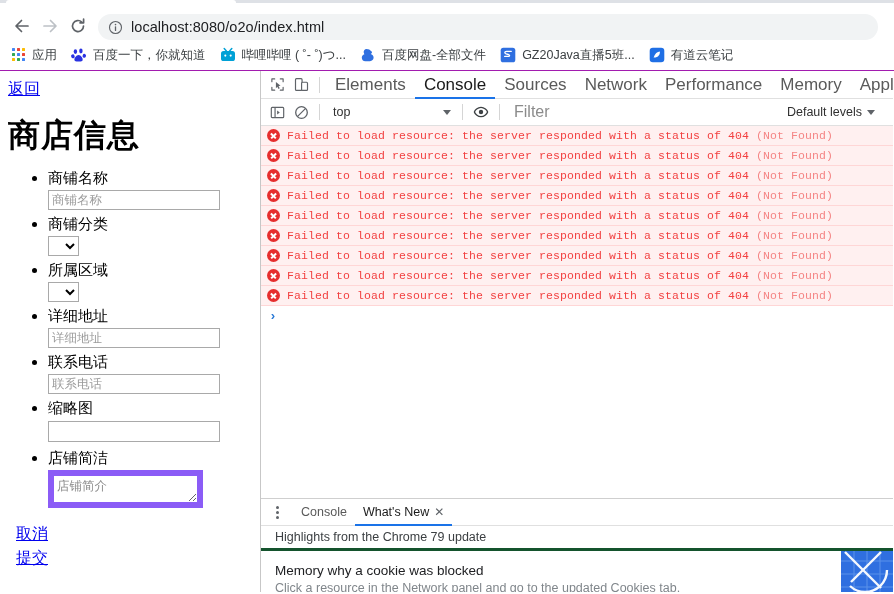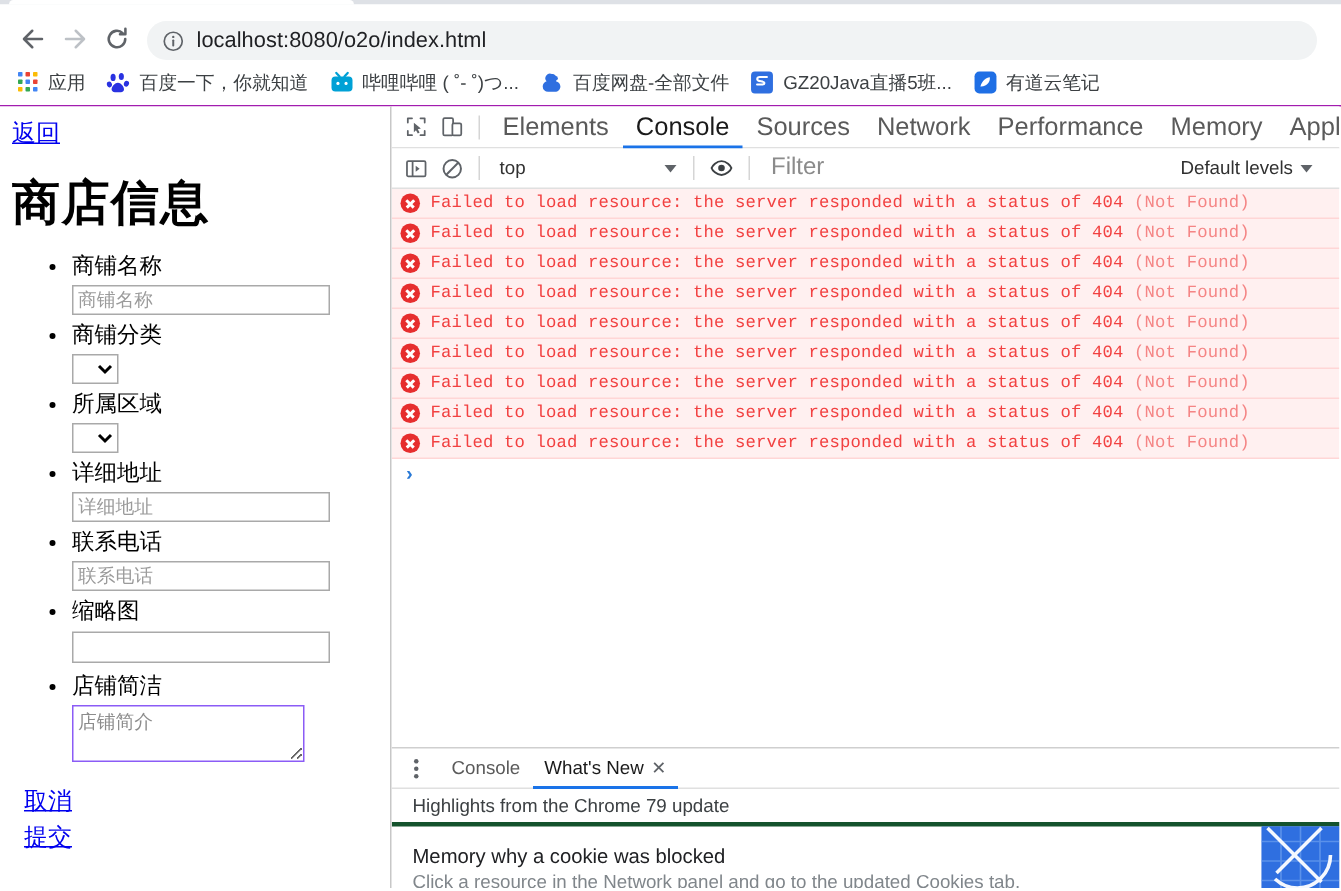--- a/index.html
+++ b/index.html
@@ -114,21 +114,21 @@
     padding: 0 2px;
     font-family: "Liberation Sans", sans-serif;
   }
   .file-input {
     display: block; width: 172px; height: 21px;
     border: 1px solid #a9a9a9; background: #fff;
     margin: 3px 0 6px 0;
   }
   .ta-input {
     display: block; width: 155px; height: 38px;
-    border: 1px solid #8b5cf6; background: #fff;
+    border: 6px solid #8b5cf6; background: #fff;
     font-size: 12.5px; color: #000; padding: 2px 3px;
     margin: 2px 0 4px 0; resize: both;
     font-family: "Liberation Sans", sans-serif;
   }
   .ta-input::placeholder { color: #8c8c8c; opacity: 1; }
   #page-actions { margin-top: 16px; padding-left: 8px; }
   #page-actions a { display: block; margin-bottom: 3px; }
 
   
   #devtools {

